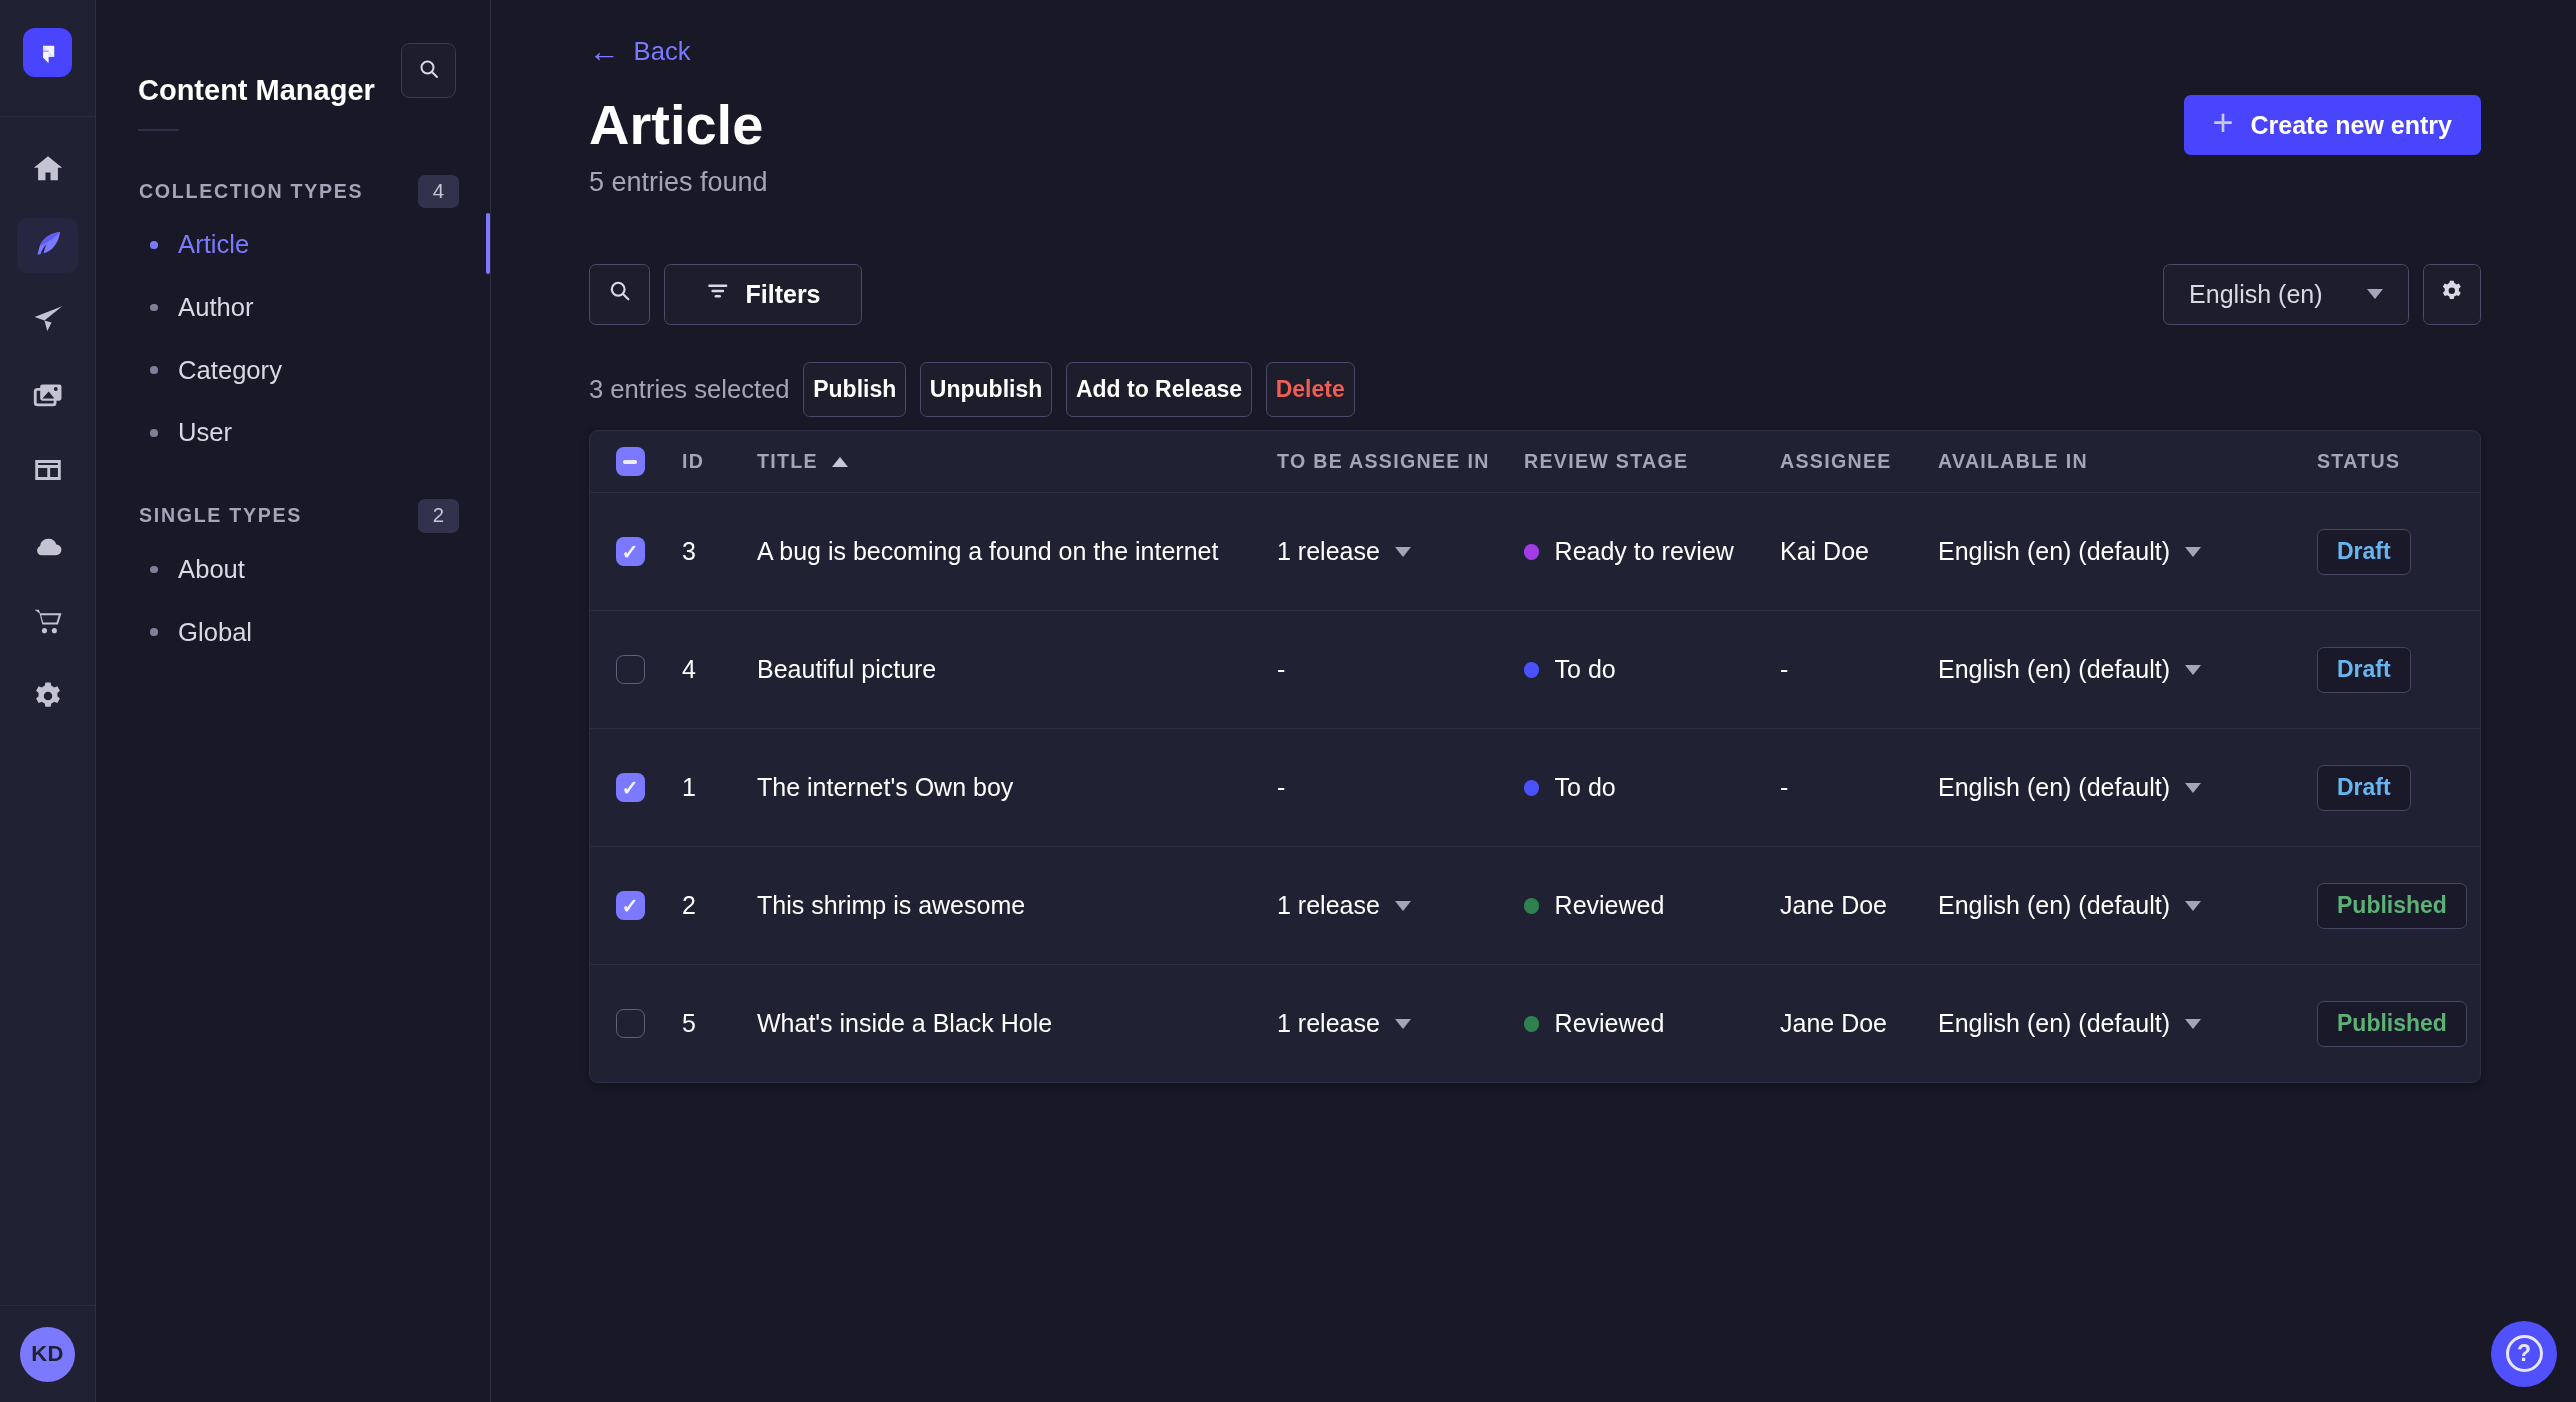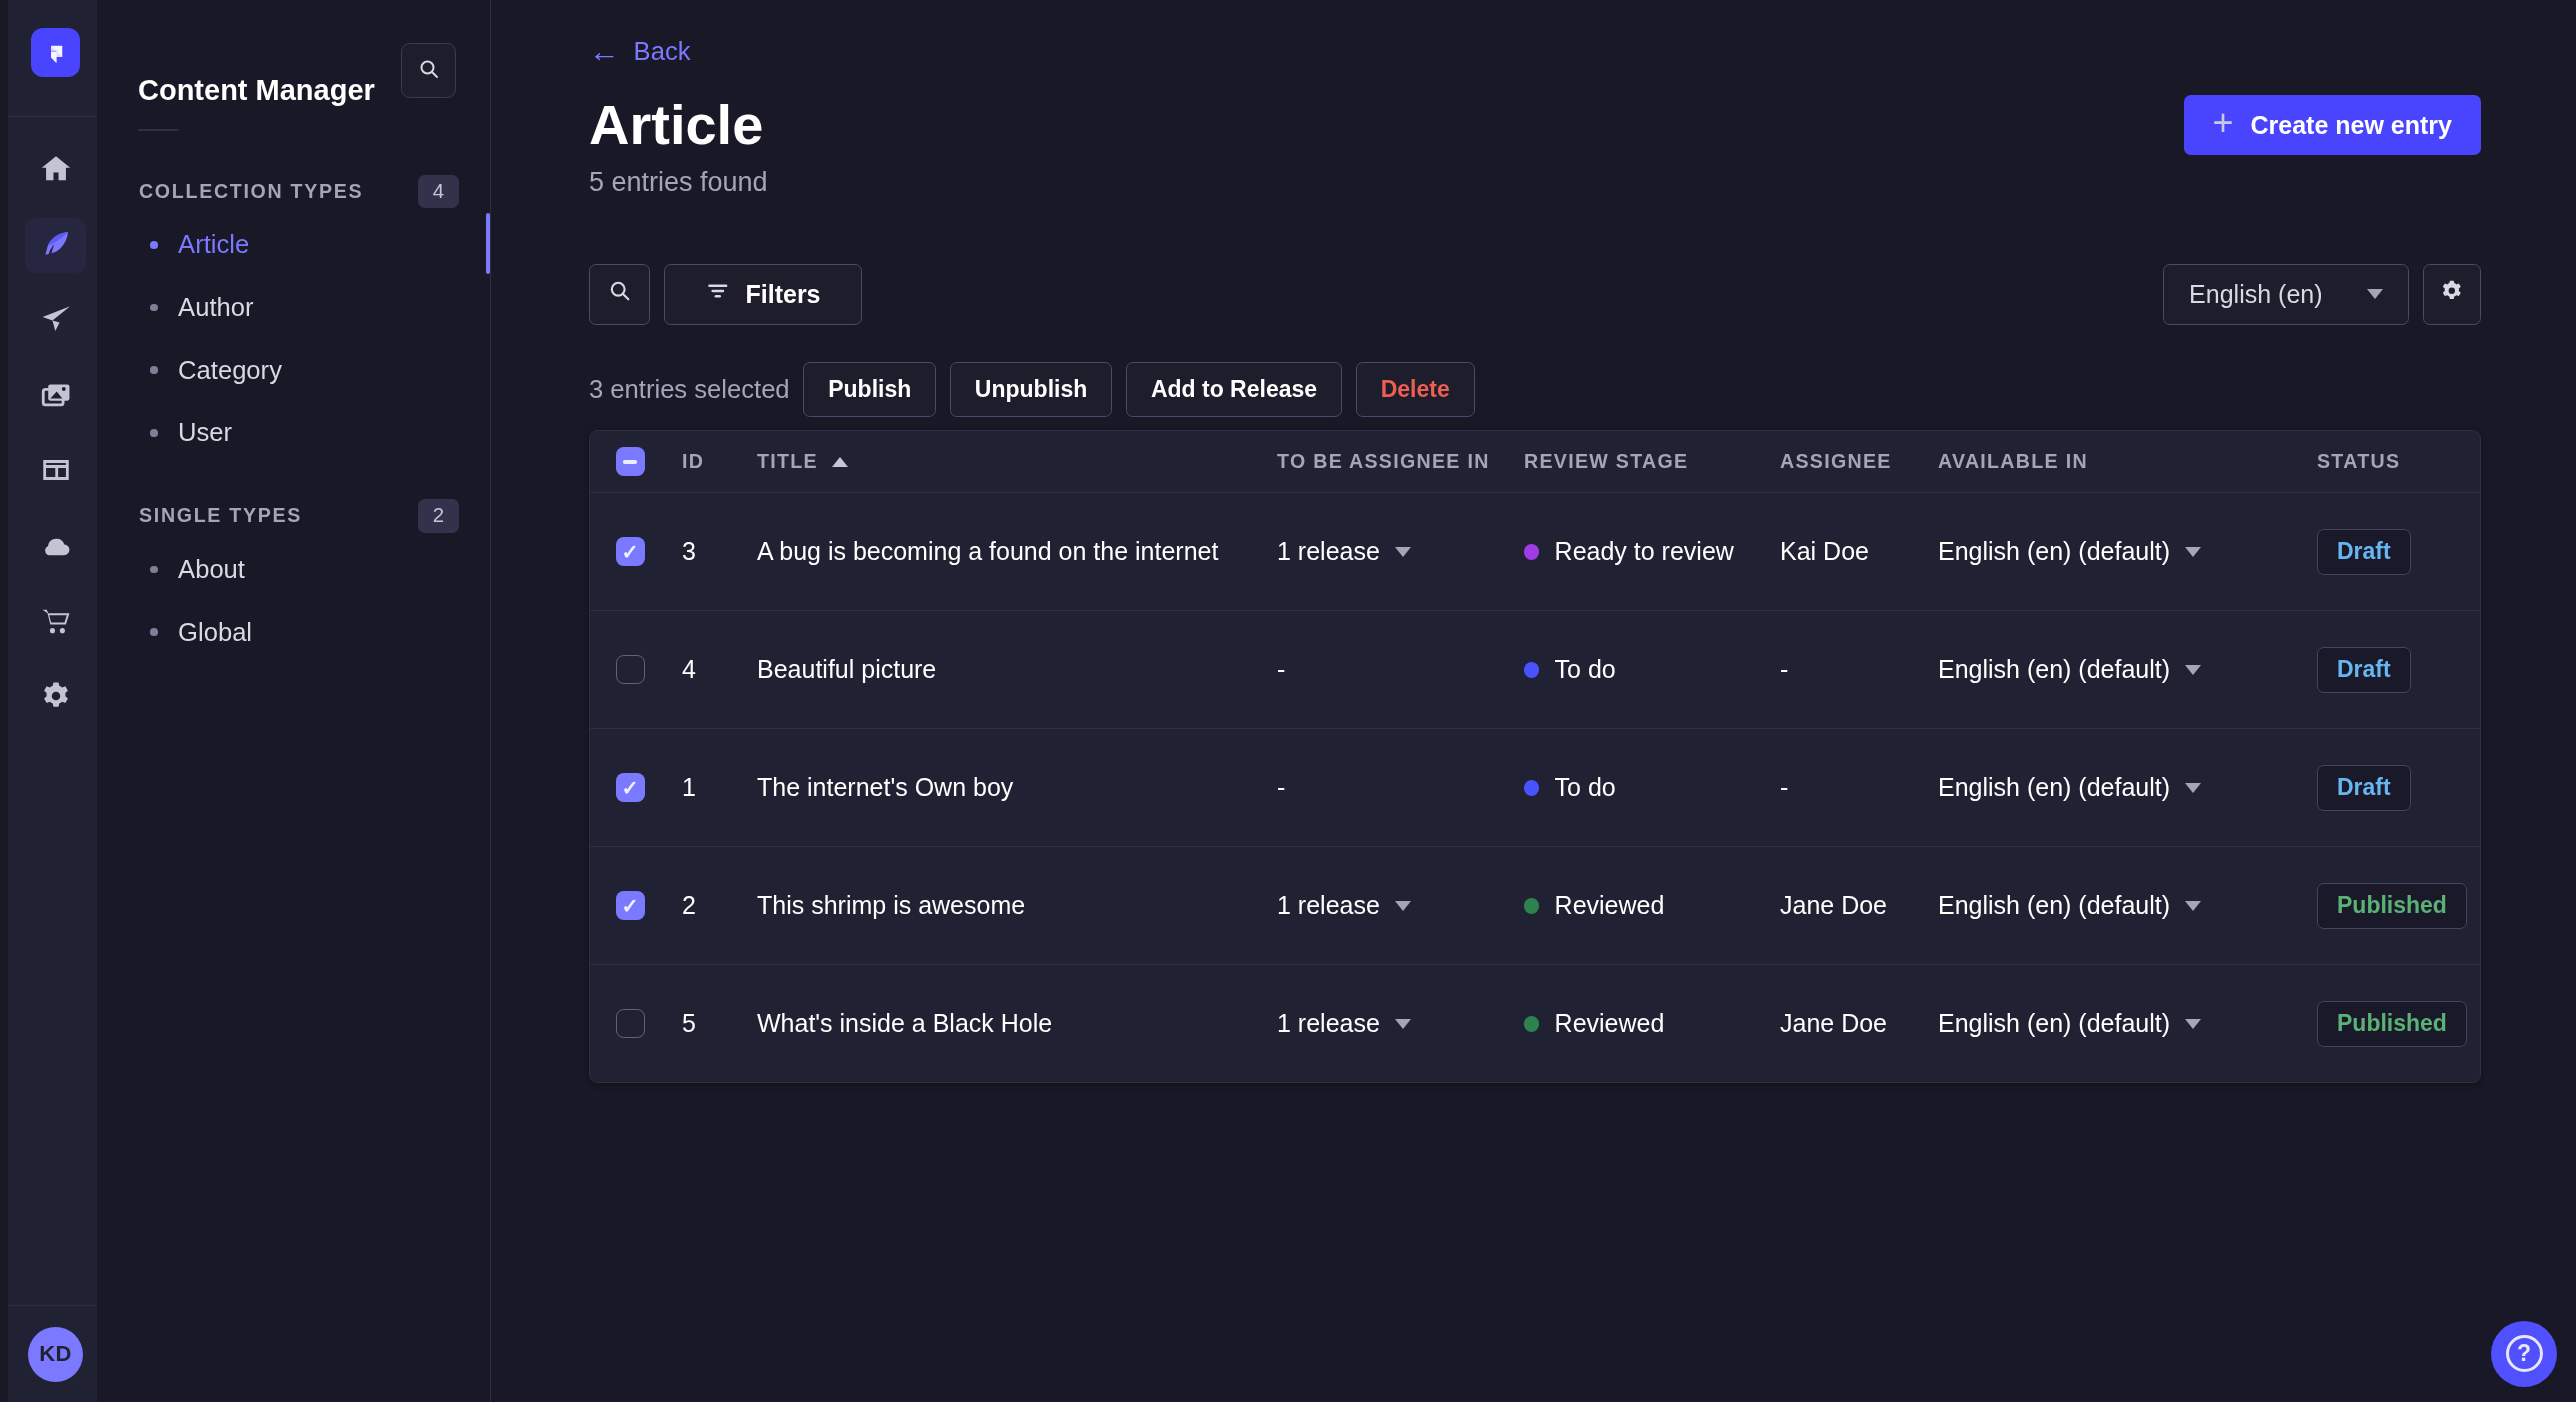--- a/index.html
+++ b/index.html
@@ -1,21 +1,21 @@
 <!DOCTYPE html>
 <html style="font-size:13.6px"><head>
 <meta charset="utf-8">
 <style>
   * { margin:0; padding:0; box-sizing:border-box; }
   html,body { background:#181826; }
   body { font-family:"Liberation Sans", sans-serif; }
   #app { position:relative; width:2576px; height:1402px; background:#181826; color:#fff; overflow:hidden; }
 
   
-  .rail { position:absolute; left:8px; top:0; width:96px; height:100%; background:#212134; border-right:0.9px solid #2c2c42; }
+  .rail { position:absolute; left:0; top:0; width:96px; height:100%; background:#212134; border-right:0.9px solid #2c2c42; }
   .rail-logo-wrap { height:117px; border-bottom:0.9px solid #2c2c42; display:flex; justify-content:center; padding-top:28px; }
   .logo { width:49px; height:49px; border-radius:12px; background:#4945ff; display:flex; align-items:center; justify-content:center; }
   .rail-icons { display:flex; flex-direction:column; align-items:center; margin-top:25.6px; }
   .rail-item { width:61px; height:55px; margin-bottom:20.4px; border-radius:10.2px; display:flex; align-items:center; justify-content:center; cursor:pointer; }
   .rail-item.active { background:#262640; }
   .rail-item svg { width:34px; height:34px; }
   .rail-bottom { position:absolute; left:0; bottom:0; width:100%; border-top:0.9px solid #2c2c42; height:97px; display:flex; align-items:center; justify-content:center; }
   .avatar { width:55px; height:55px; border-radius:50%; background:#7b79ff; color:#212134; font-weight:bold; font-size:22px; display:flex; align-items:center; justify-content:center; letter-spacing:0.4px; }
 
   
@@ -47,21 +47,21 @@
   .toolbar { margin-top:66px; display:flex; align-items:center; gap:13.6px; }
   .toolbar .spacer { flex:1; }
   .tbtn { background:#1d1d2c; border:0.9px solid #4a4a6a; border-radius:6.8px; height:61px; display:flex; align-items:center; justify-content:center; color:#fff; font-size:25px; font-weight:bold; font-family:inherit; cursor:pointer; }
   .search-btn2 { width:61px; }
   .filters-btn { padding:0 40px; gap:15.3px; }
   .locale-select { padding:0 25.6px; gap:29px; font-weight:normal; color:#d9d9e3; min-width:235px; justify-content:space-between; }
   .gear-btn { width:58px; }
 
   .selection-row { margin-top:37px; display:flex; align-items:center; gap:13.6px; }
   .selection-text { color:#a5a5ba; font-size:25.6px; }
-  .sbtn { background:#1d1d2c; border:0.9px solid #4a4a6a; border-radius:6.8px; height:55px; padding:0 24px; color:#fff; font-size:23px; font-weight:bold; font-family:inherit; cursor:pointer; }
+  .sbtn { background:#1d1d2c; border:0.9px solid #4a4a6a; border-radius:6.8px; height:55px; padding:0 9px; color:#fff; font-size:23px; font-weight:bold; font-family:inherit; cursor:pointer; }
   .sbtn.danger { color:#ee5e52; }
 
   
   .table { margin-top:13.6px; background:#212134; border:0.9px solid #2e2e44; border-radius:8.5px; box-shadow:0 1.7px 6.8px rgba(0,0,0,0.25); }
   .thead { display:flex; align-items:center; height:61px; }
   .trow { display:flex; align-items:center; height:118px; border-top:0.9px solid #2e2e44; cursor:pointer; }
   .cell { display:flex; align-items:center; font-size:25px; color:#fff; }
   .hcell { font-size:19.6px; font-weight:bold; color:#a5a5ba; letter-spacing:1.3px; }
   .col-check { flex:0 0 92px; padding-left:25.6px; }
   .col-id { flex:0 0 75px; }

